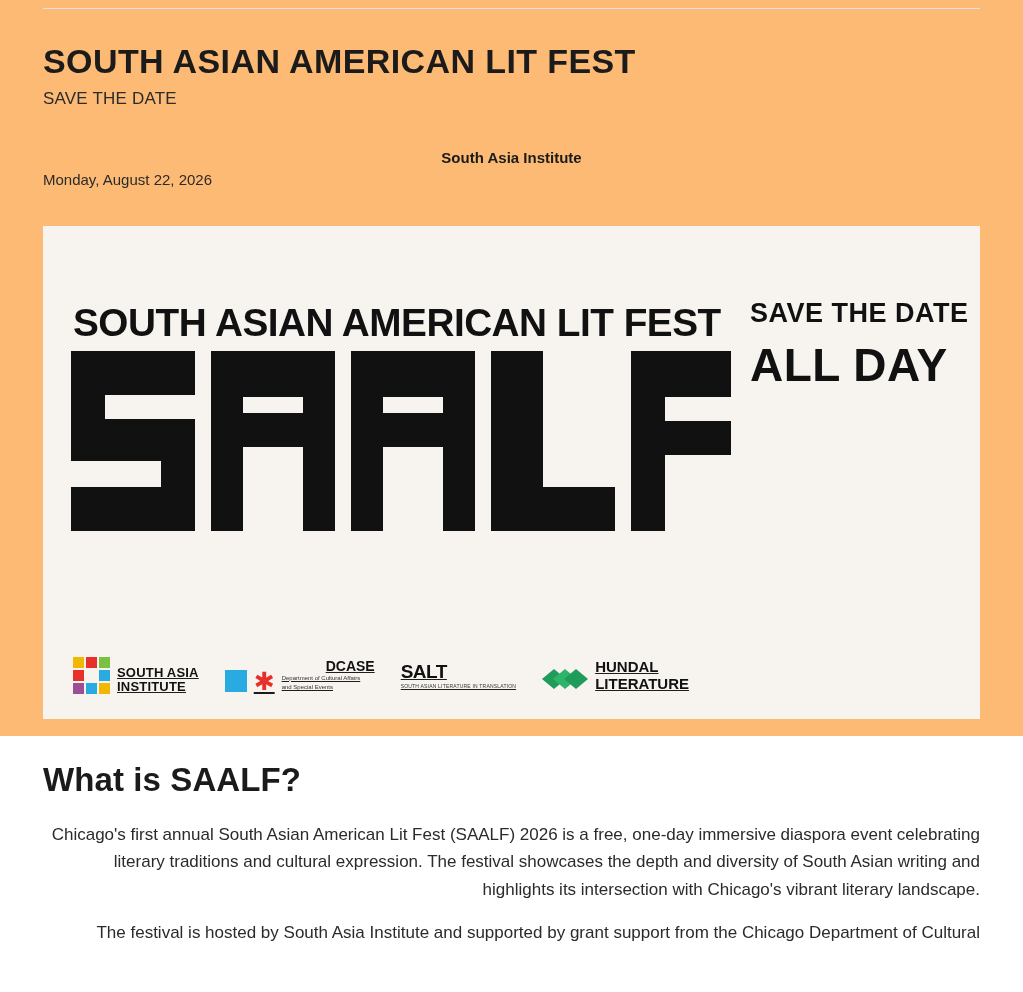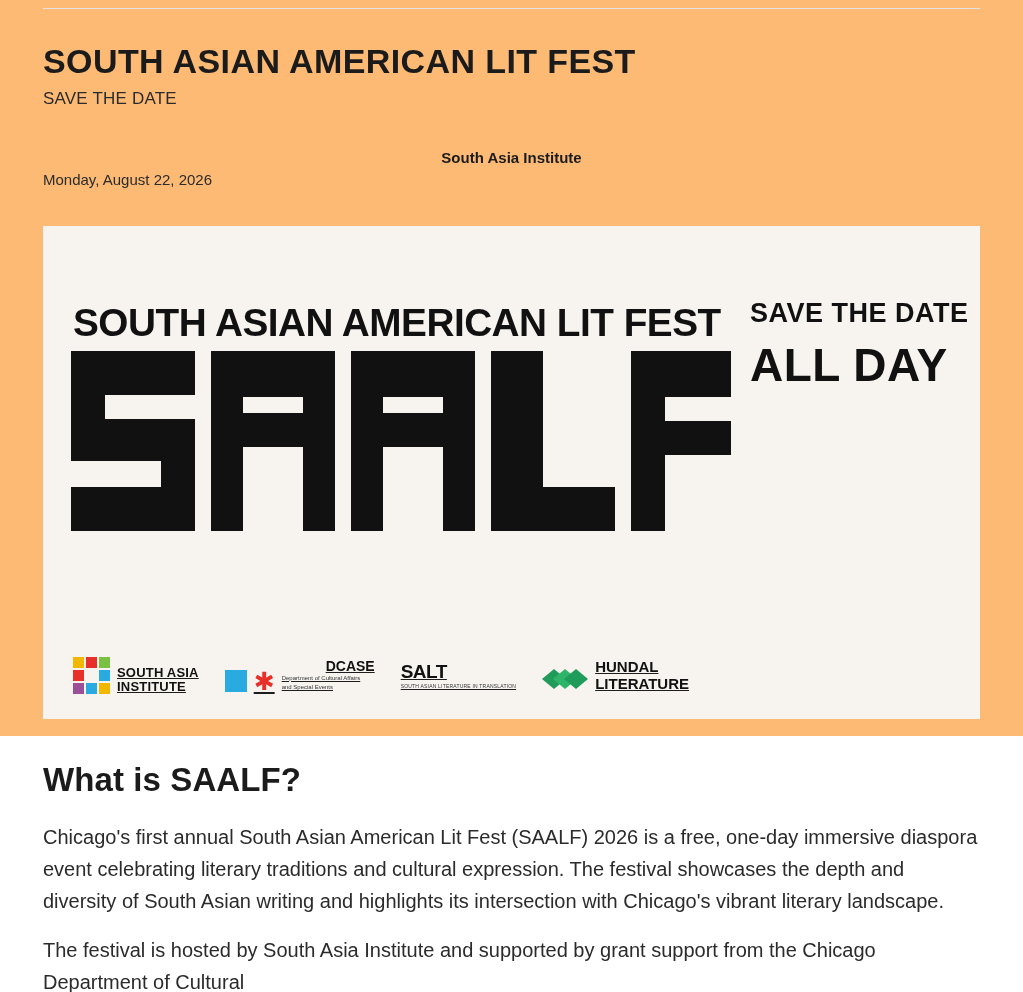--- a/index.html
+++ b/index.html
@@ -170,23 +170,24 @@
   
   h2.section-title {
     margin: 42px 0 0 0;
     font-size: 33px;
     font-weight: 700;
     letter-spacing: 0.1px;
     color: #1b1b1b;
   }
   p.body {
     margin: 22px 0 0 0;
-    font-size: 20px;
+    font-size: 17px;
     line-height: 1.62;
     color: #2b2b2b;
+    text-align: right;
   }
   p.body.clipped { margin-top: 16px; }
 </style>
 </head>
 <body>
 
 <div class="page">
 
   <div class="top-rule"></div>
 

